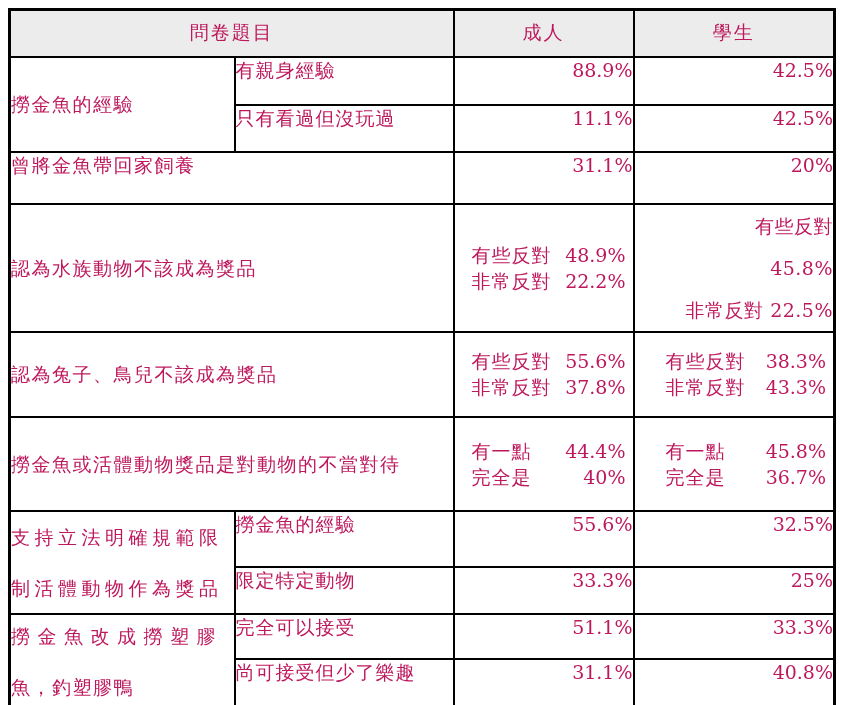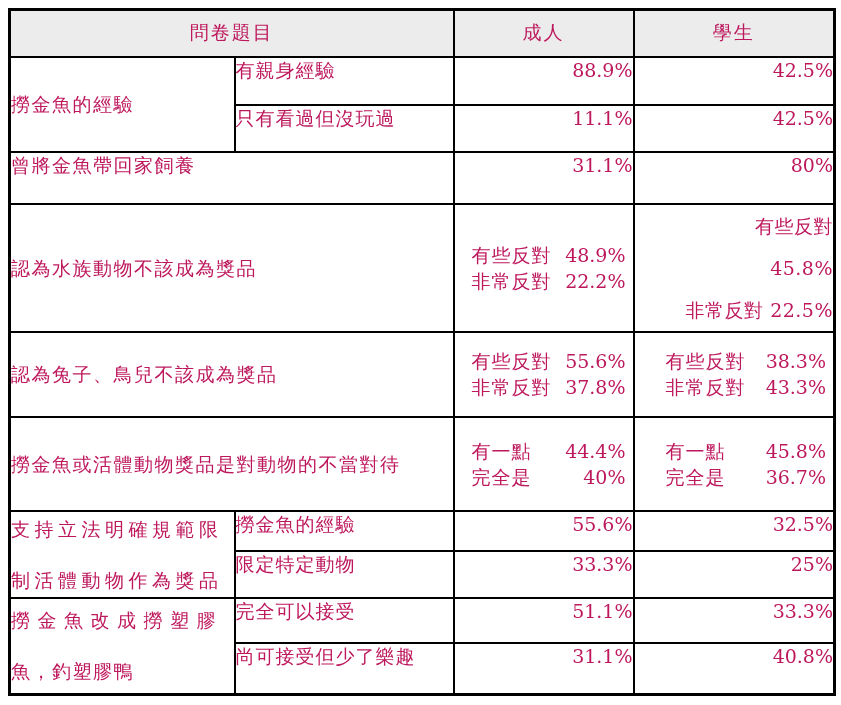--- a/index.html
+++ b/index.html
@@ -135,21 +135,21 @@
 
     <tr style="height:47px">
       <td class="sub">只有看過但沒玩過</td>
       <td class="val">11.1%</td>
       <td class="val">42.5%</td>
     </tr>
 
     <tr style="height:52px">
       <td colspan="2" class="q-top">曾將金魚帶回家飼養</td>
       <td class="val">31.1%</td>
-      <td class="val">80%</td>
+      <td class="val">20%</td>
     </tr>
 
     <tr style="height:128px">
       <td colspan="2" class="cat">認為水族動物不該成為獎品</td>
       <td class="pairs">
         <div class="pair-line">
           <span class="pair-label">有些反對</span>
           <span>48.9%</span>
         </div>
         <div class="pair-line">
@@ -205,21 +205,21 @@
           <span class="pair-label">有一點</span>
           <span>45.8%</span>
         </div>
         <div class="pair-line">
           <span class="pair-label">完全是</span>
           <span>36.7%</span>
         </div>
       </td>
     </tr>
 
-    <tr style="height:40px">
+    <tr style="height:56px">
       <td rowspan="2" class="cat-lines">
         <div class="cat-line ls-just">支持立法明確規範限</div>
         <div class="cat-line ls-just">制活體動物作為獎品</div>
       </td>
       <td class="sub">撈金魚的經驗</td>
       <td class="val">55.6%</td>
       <td class="val">32.5%</td>
     </tr>
     <tr style="height:47px">
       <td class="sub">限定特定動物</td>

